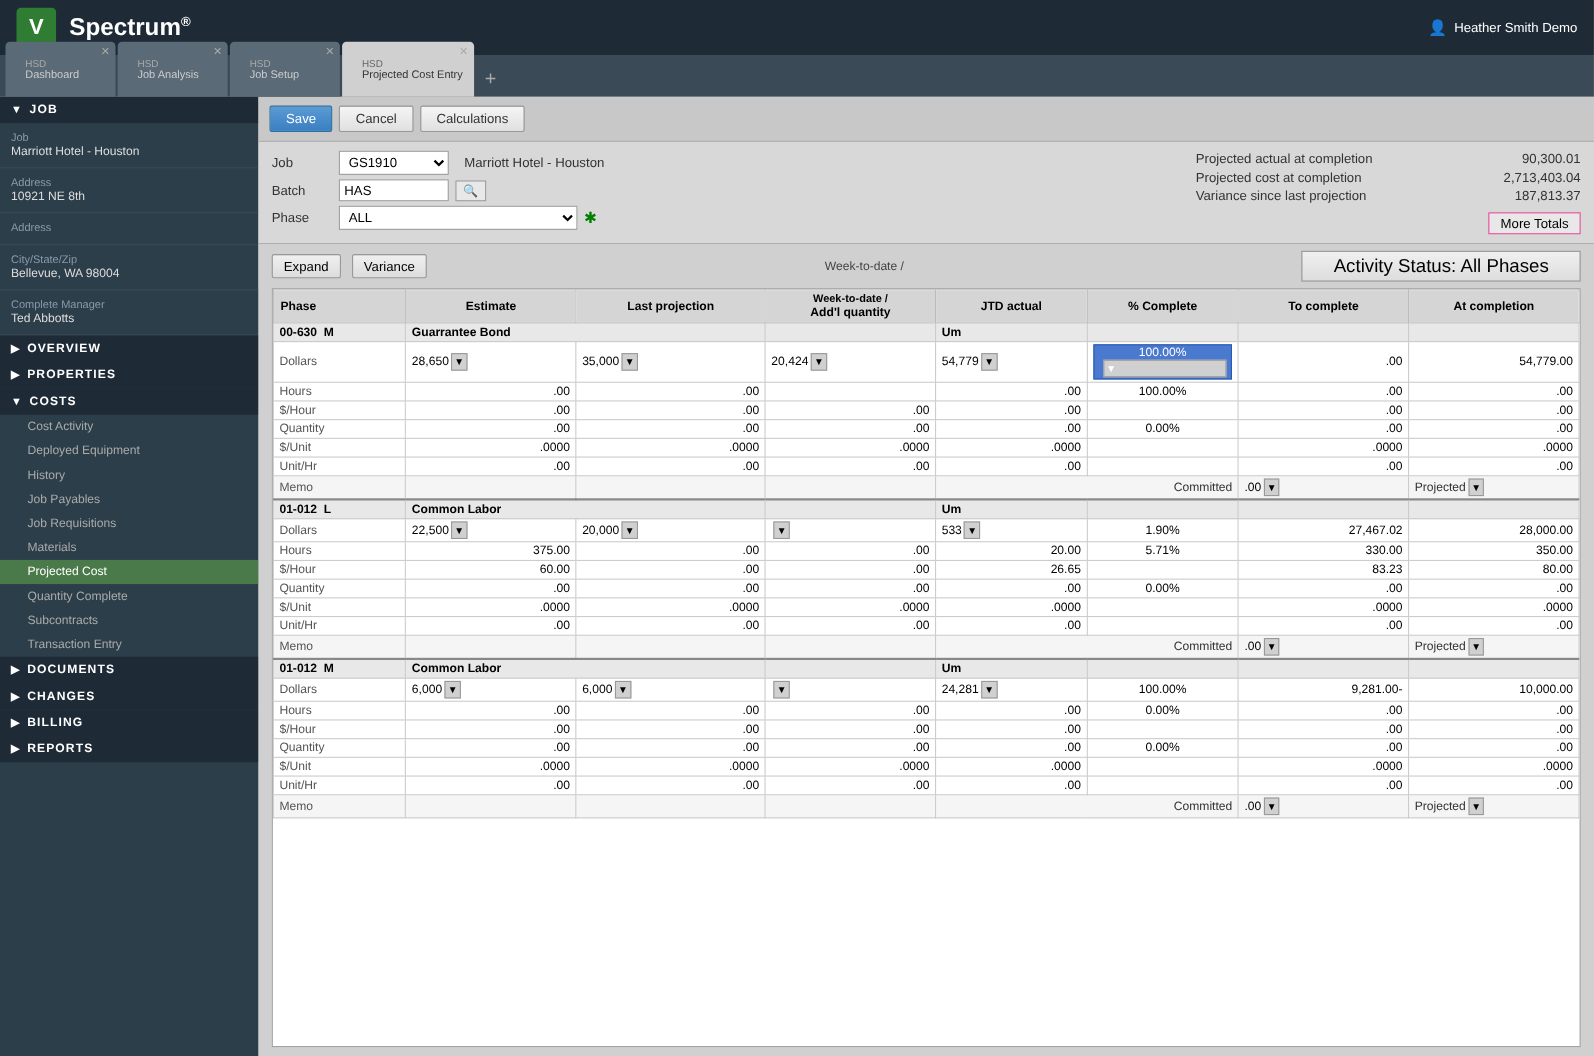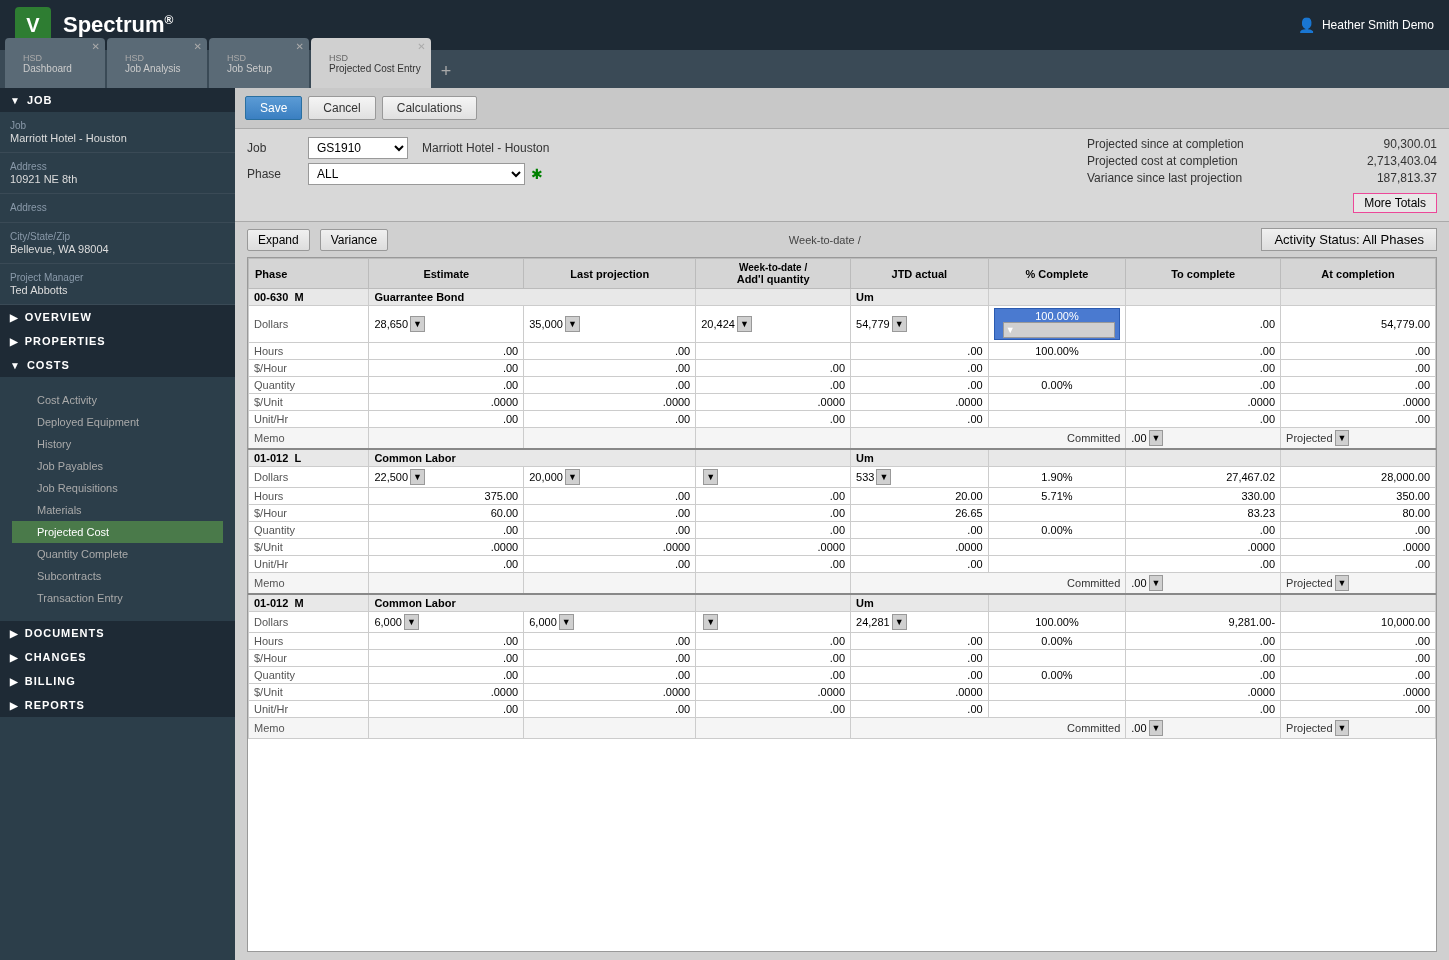--- a/index.html
+++ b/index.html
@@ -111,21 +111,21 @@
       letter-spacing: 1px;
       display: flex;
       align-items: center;
       gap: 6px;
       cursor: pointer;
     }
     .sidebar-arrow { font-size: 10px; }
     .sidebar-info { padding: 8px 10px; border-bottom: 1px solid #3a4a56; }
     .sidebar-info .label { color: #8a9aaa; font-size: 10px; margin-bottom: 1px; }
     .sidebar-info .value { color: #ddd; font-size: 11px; }
-    .sidebar-subsection { padding: 12px; }
+    .sidebar-subsection { padding: 0; }
     .sidebar-subsection-item {
       padding: 5px 10px 5px 25px;
       color: #aaa;
       cursor: pointer;
       font-size: 11px;
     }
     .sidebar-subsection-item.active { background: #4a7a4a; color: #fff; }
 
     
     .content-area {
@@ -232,22 +232,22 @@
     .btn-small {
       padding: 3px 10px;
       font-size: 12px;
       border: 1px solid #999;
       background: linear-gradient(to bottom, #f0f0f0, #ddd);
       cursor: pointer;
       border-radius: 2px;
     }
     .activity-status-btn {
       margin-left: auto;
-      padding: 3px 12px;
-      font-size: 13px;
+      padding: 3px 28px;
+      font-size: 17px;
       border: 1px solid #999;
       background: linear-gradient(to bottom, #f0f0f0, #ddd);
       cursor: pointer;
     }
 
     
     .data-grid-wrapper {
       flex: 1;
       overflow: auto;
       background: white;
@@ -372,21 +372,21 @@
     </div>
     <div class="sidebar-info">
       <div class="label">Address</div>
       <div class="value"></div>
     </div>
     <div class="sidebar-info">
       <div class="label">City/State/Zip</div>
       <div class="value">Bellevue, WA 98004</div>
     </div>
     <div class="sidebar-info">
-      <div class="label">Project Manager</div>
+      <div class="label">Complete Manager</div>
       <div class="value">Ted Abbotts</div>
     </div>
 
     <div class="sidebar-section-header">
       <span class="sidebar-arrow">▶</span>
       <span>OVERVIEW</span>
     </div>
 
     <div class="sidebar-section-header">
       <span class="sidebar-arrow">▶</span>
@@ -442,30 +442,35 @@
     <div class="form-area">
       <div class="form-left">
         <div class="form-row">
           <span class="form-label">Job</span>
           <select class="form-select" style="width:100px">
             <option>GS1910</option>
           </select>
           <span class="form-job-value">Marriott Hotel - Houston</span>
         </div>
         <div class="form-row">
+          <span class="form-label">Batch</span>
+          <input class="form-input" value="HAS" style="width: 100px;">
+          <button class="search-btn">🔍</button>
+        </div>
+        <div class="form-row">
           <span class="form-label">Phase</span>
           <select class="form-select" style="width:217px">
             <option>ALL</option>
           </select>
           <span class="required-star">✱</span>
         </div>
       </div>
       <div class="form-right">
         <div class="form-summary-row">
-          <span class="form-summary-label">Projected since at completion</span>
+          <span class="form-summary-label">Projected actual at completion</span>
           <span class="form-summary-value">90,300.01</span>
         </div>
         <div class="form-summary-row">
           <span class="form-summary-label">Projected cost at completion</span>
           <span class="form-summary-value">2,713,403.04</span>
         </div>
         <div class="form-summary-row">
           <span class="form-summary-label">Variance since last projection</span>
           <span class="form-summary-value">187,813.37</span>
         </div>

